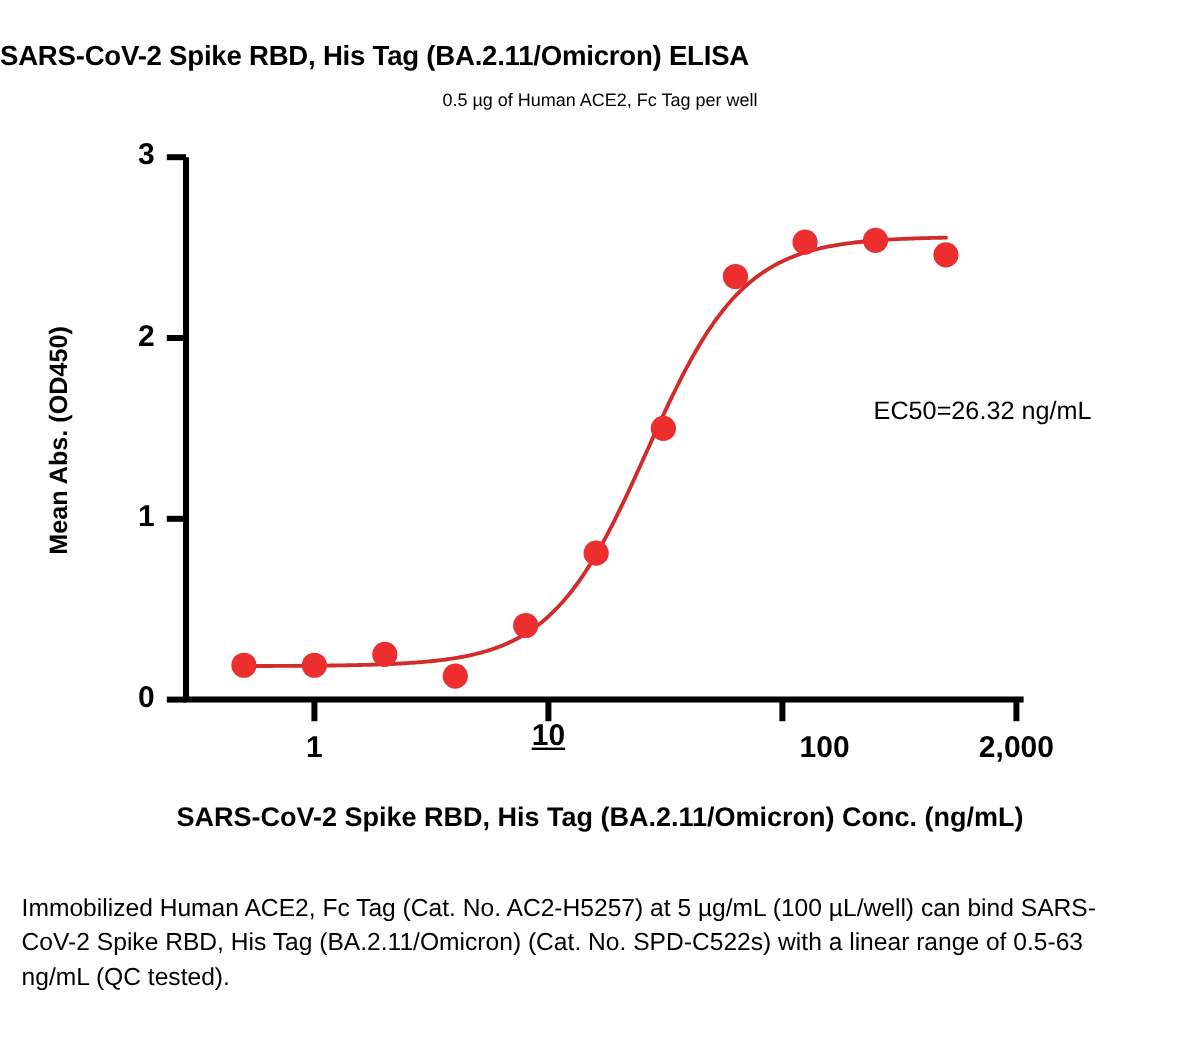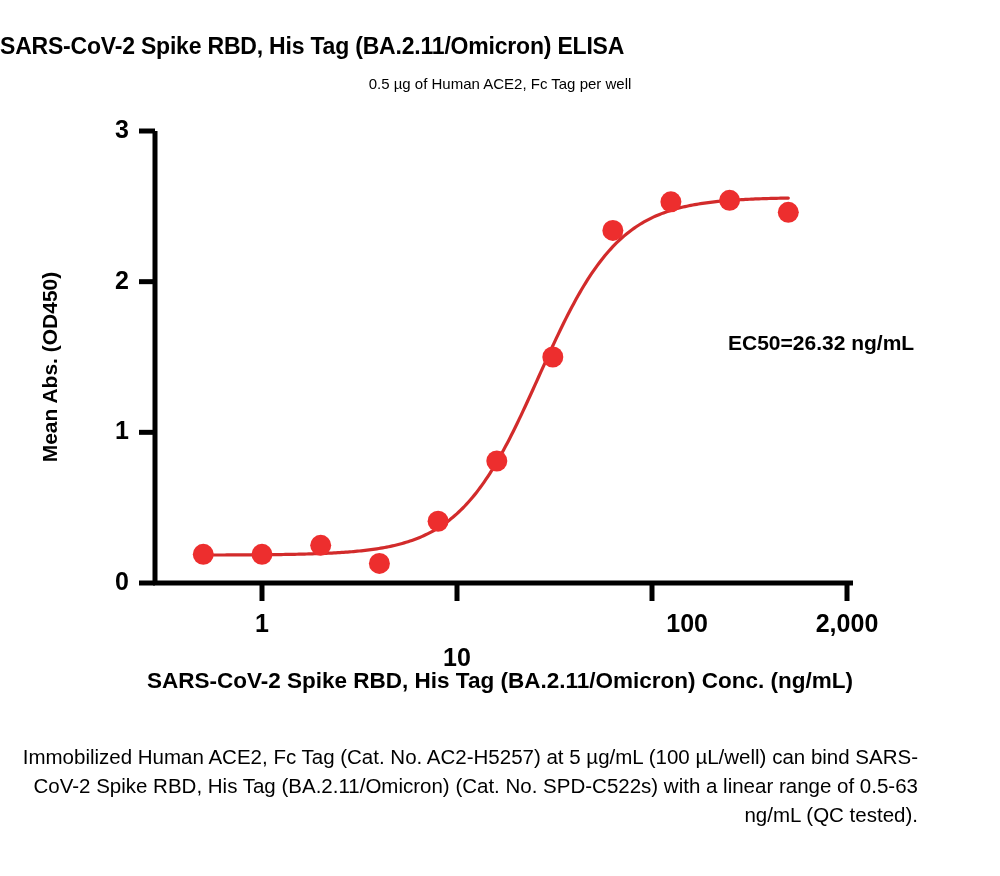--- a/index.html
+++ b/index.html
@@ -95,34 +95,34 @@
     font-weight: bold;
     white-space: nowrap;
   }
 
   
   .annotation {
     position: absolute;
     left: 728px;
     top: 331px;
     font-size: 21px;
-    font-weight: bold;
+    font-weight: normal;
     white-space: nowrap;
   }
 
   
   .caption {
     position: absolute;
     left: 18px;
     top: 742px;
     width: 900px;
     font-size: 20.5px;
     line-height: 29px;
     font-weight: normal;
-    text-align: right;
+    text-align: left;
   }
 </style>
 </head>
 <body>
 
 <div id="figure">
 
   <div class="title-main">SARS-CoV-2 Spike RBD, His Tag (BA.2.11/Omicron) ELISA</div>
 
   <div class="title-sub">0.5 µg of Human ACE2, Fc Tag per well</div>
@@ -163,21 +163,21 @@
     <div class="ylabel">Mean Abs. (OD450)</div>
 
     <div id="ytick-labels">
         <div class="ytick" style="left: 89px; top: 569px;">0</div>
         <div class="ytick" style="left: 89px; top: 418.333px;">1</div>
         <div class="ytick" style="left: 89px; top: 267.667px;">2</div>
         <div class="ytick" style="left: 89px; top: 117px;">3</div>
       </div>
     <div id="xtick-labels">
         <div class="xtick" style="left: 202px; top: 611px;">1</div>
-        <div class="xtick" style="left: 397px; top: 645px;">10</div>
+        <div class="xtick" style="left: 397px; top: 601px; text-decoration: underline;">10</div>
         <div class="xtick" style="left: 588px; top: 611px; text-align: right;">100</div>
         <div class="xtick" style="left: 787px; top: 611px;">2,000</div>
       </div>
 
     <div class="annotation">EC50=26.32 ng/mL</div>
 
   </div>
 
   <div class="xlabel">SARS-CoV-2 Spike RBD, His Tag (BA.2.11/Omicron) Conc. (ng/mL)</div>
 

